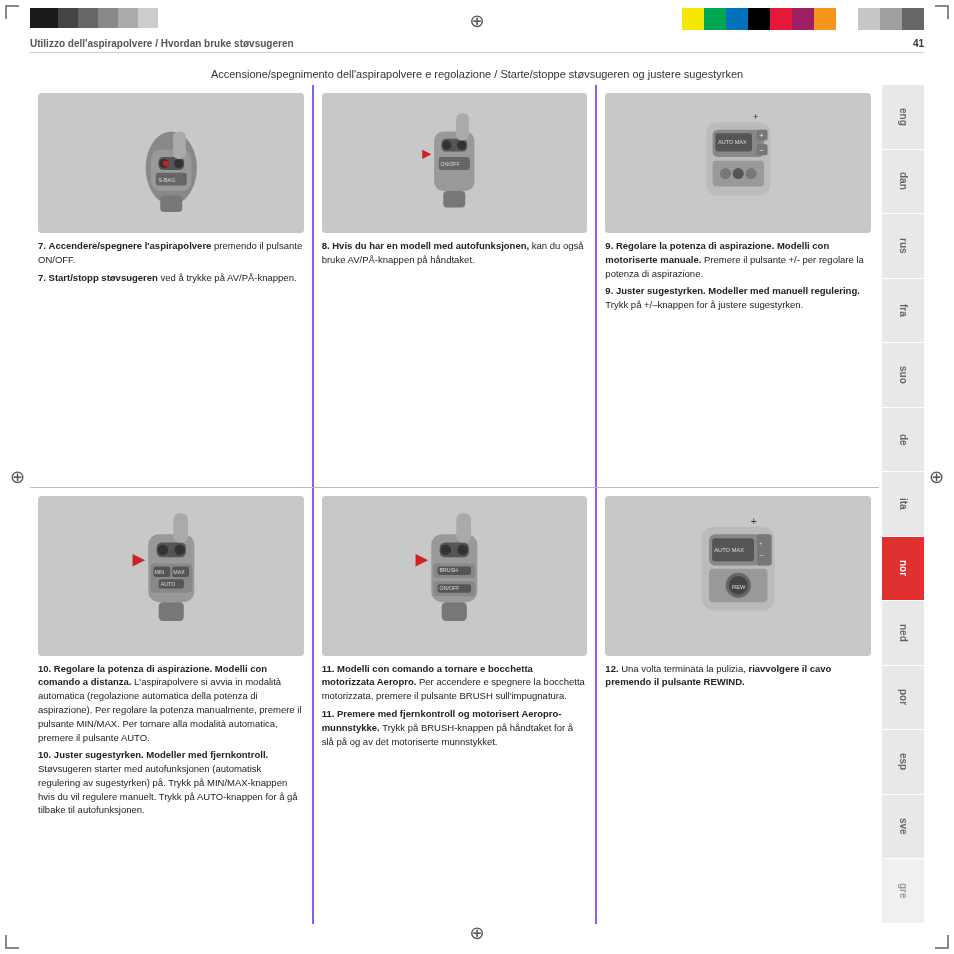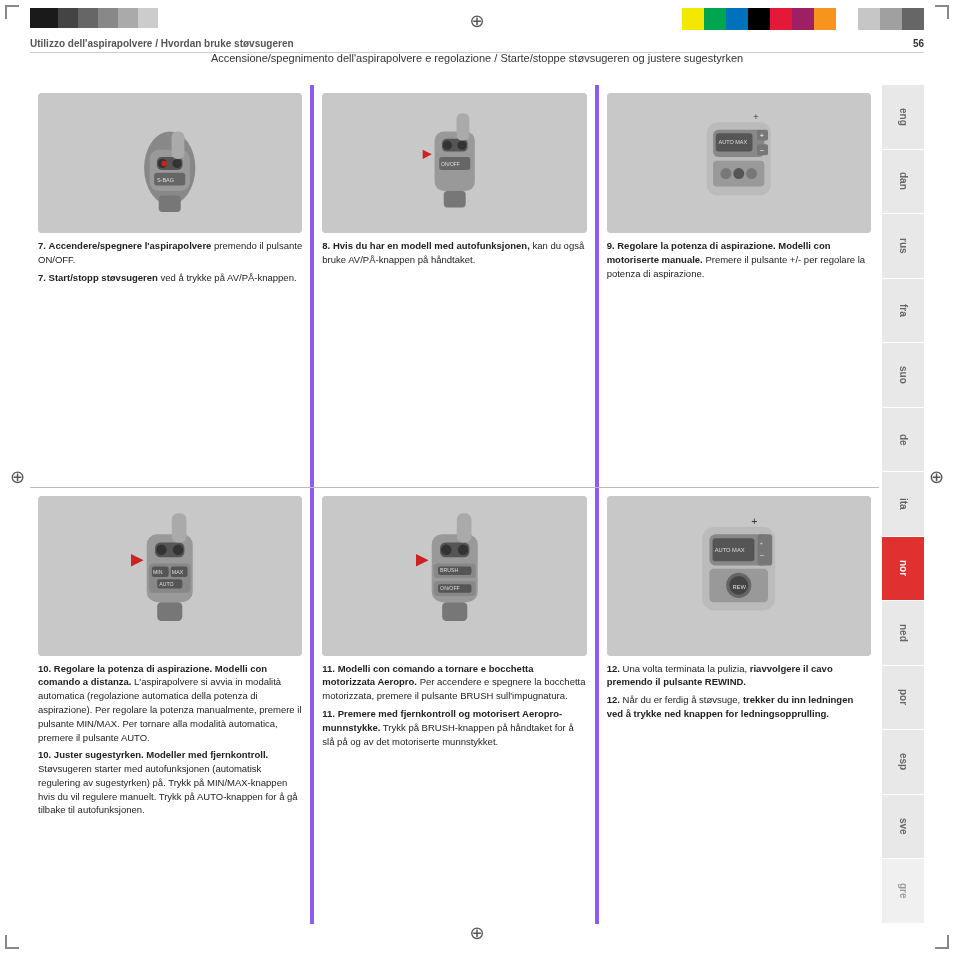--- a/index.html
+++ b/index.html
@@ -83,21 +83,21 @@
       height: 48%;
       border-bottom: 1px solid #bbb;
     }
     .bottom-row {
       display: flex;
       height: 52%;
     }
 
     .panel {
       flex: 1;
-      border-right: 4px solid #8b5cf6;
+      border-right: 2px solid #8b5cf6;
       padding: 8px;
       display: flex;
       flex-direction: column;
     }
     .panel:last-child {
       border-right: none;
     }
 
     .panel-image {
       flex: 0 0 auto;
@@ -258,24 +258,24 @@
 <div style="position:absolute;top:10px;left:50%;transform:translateX(-50%);font-size:18px;color:#555;">⊕</div>
 
 <div style="position:absolute;bottom:10px;left:50%;transform:translateX(-50%);font-size:18px;color:#555;">⊕</div>
 
 <div style="position:absolute;top:50%;left:10px;transform:translateY(-50%);font-size:18px;color:#555;">⊕</div>
 
 <div style="position:absolute;top:50%;right:10px;transform:translateY(-50%);font-size:18px;color:#555;">⊕</div>
 
 <div class="header-line">
   <span class="header-line-text">Utilizzo dell'aspirapolvere  /  Hvordan bruke støvsugeren</span>
-  <span class="header-line-num">56</span>
+  <span class="header-line-num">41</span>
 </div>
 
-<div style="position:absolute;top:52px;left:30px;right:30px;text-align:center;font-size:11px;color:#333;">Accensione/spegnimento dell'aspirapolvere e regolazione  /  Starte/stoppe støvsugeren og justere sugestyrken</div>
+<div style="position:absolute;top:68px;left:30px;right:30px;text-align:center;font-size:11px;color:#333;">Accensione/spegnimento dell'aspirapolvere e regolazione  /  Starte/stoppe støvsugeren og justere sugestyrken</div>
 
 <div class="main-content">
 
   <div class="lang-sidebar" id="langSidebar">
       <div class="lang-item">eng</div>
       <div class="lang-item">dan</div>
       <div class="lang-item">rus</div>
       <div class="lang-item">fra</div>
       <div class="lang-item">suo</div>
       <div class="lang-item">de</div>
@@ -371,20 +371,24 @@
               <circle cx="64" cy="76" r="6" fill="#777"></circle>
 
               <text x="66" y="18" font-size="10" fill="#333">+</text>
             </svg>
           </div>
         </div>
         <div class="panel-text step-block">
           <span class="step-num">9.</span>
           <b> Regolare la potenza di aspirazione. Modelli con motoriserte manuale.</b> Premere il pulsante +/- per regolare la potenza di aspirazione.
         </div>
+        <div class="panel-text step-block">
+          <span class="step-num">9.</span>
+          <b> Juster sugestyrken. Modeller med manuell regulering.</b> Trykk på +/–knappen for å justere sugestyrken.
+        </div>
       </div>
 
     </div>
 
     <div class="bottom-row">
 
       <div class="panel">
         <div class="panel-image large">
           <div class="img-placeholder">
             <svg viewBox="0 0 100 130" xmlns="http://www.w3.org/2000/svg">
@@ -470,22 +474,18 @@
               <text x="44" y="77" font-size="5.5" fill="#ddd">REW</text>
 
               <text x="62" y="16" font-size="10" fill="#333">+</text>
             </svg>
           </div>
         </div>
         <div class="panel-text step-block">
           <span class="step-num">12.</span>
           Una volta terminata la pulizia, <b>riavvolgere il cavo premendo il pulsante REWIND.</b>
         </div>
-        <div class="panel-text step-block">
-          <span class="step-num">12.</span>
-          Når du er ferdig å støvsuge, <b>trekker du inn ledningen ved å trykke ned knappen for ledningsopprulling.</b>
-        </div>
       </div>
 
     </div>
 
   </div>
 </div>
 
 </body></html>

